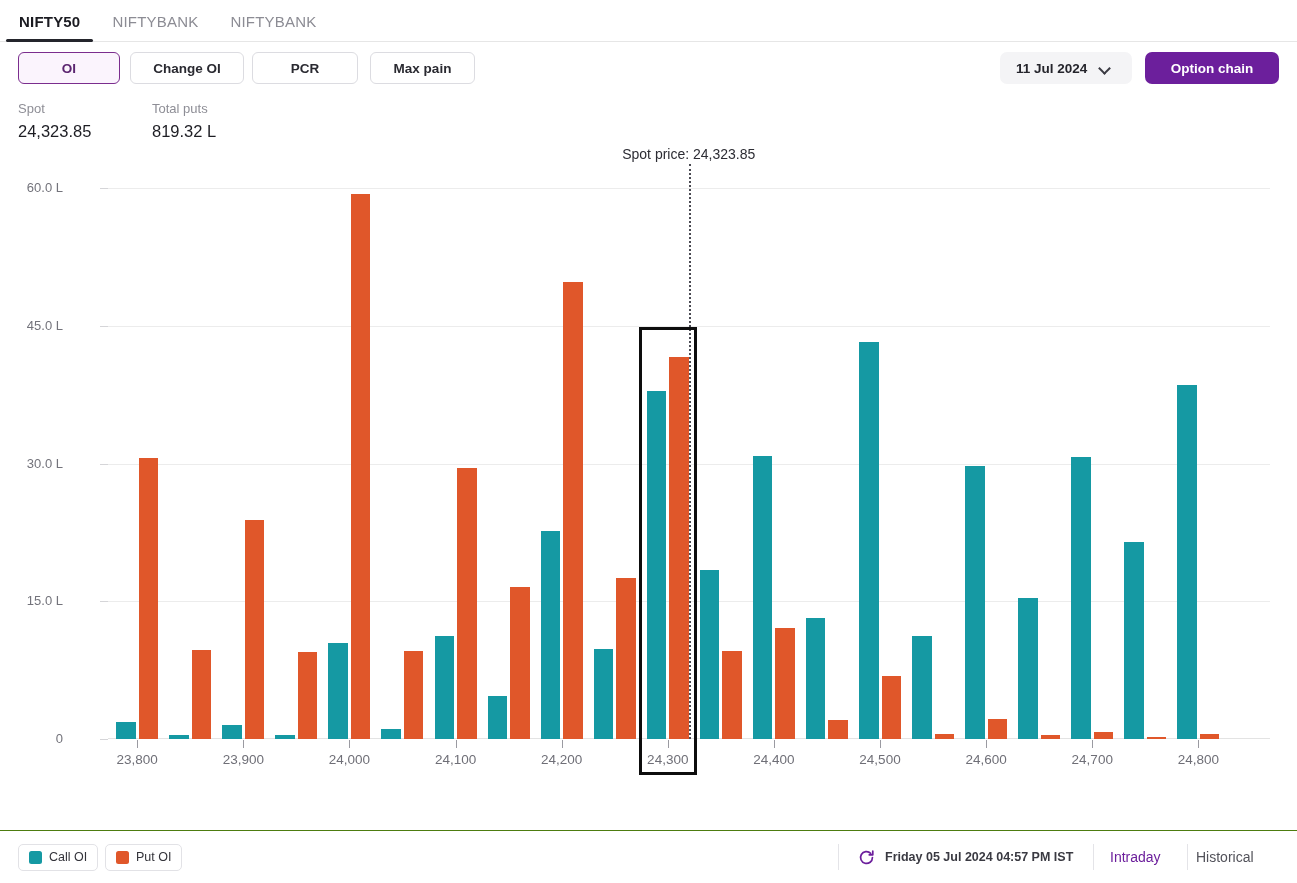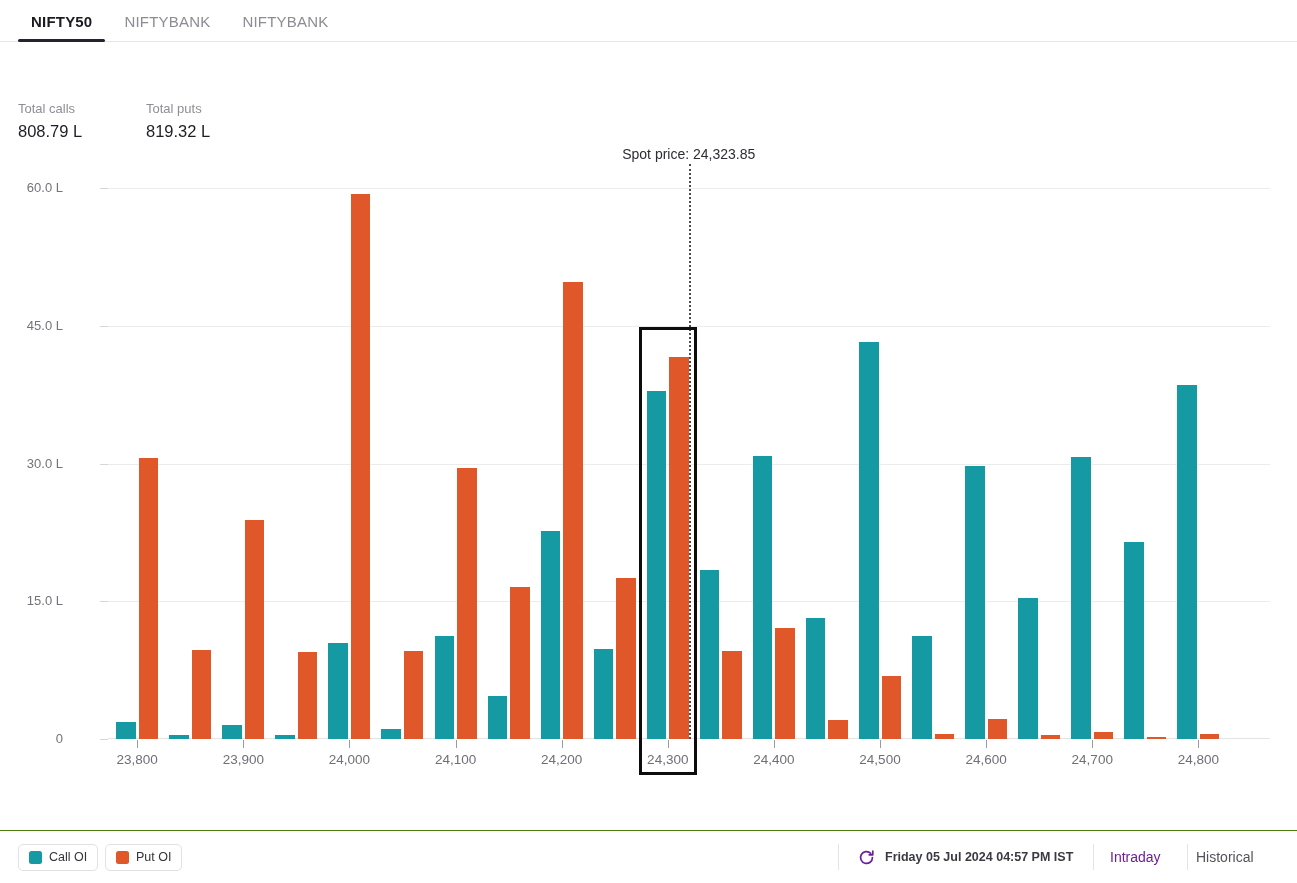--- a/index.html
+++ b/index.html
@@ -9,21 +9,21 @@
     font-family: "Liberation Sans", sans-serif;
     overflow: hidden;
     -webkit-font-smoothing: antialiased;
   }
   #app { position: relative; width: 1297px; height: 883px; }
 
   
   .tabbar {
     position: absolute; top: 0; left: 0; width: 1297px; height: 42px;
     border-bottom: 1px solid #e6e6e6;
-    display: flex; align-items: flex-end; padding-left: 18px;
+    display: flex; align-items: flex-end; padding-left: 6px;
   }
   .tab {
     font-size: 15px; letter-spacing: .2px; color: #8c8c94;
     padding: 0 13px 11px 13px; margin-right: 6px;
     cursor: pointer; position: relative; font-weight: 400;
   }
   .tab.active { color: #1b1b21; font-weight: 700; }
   .tab.active:after {
     content: ""; position: absolute; left: 0; right: 0; bottom: -1px;
     height: 3px; background: #24252c; border-radius: 2px;
@@ -157,25 +157,38 @@
 <body>
 
 <div id="app">
 
   <div class="tabbar">
     <div class="tab active">NIFTY50</div>
     <div class="tab">NIFTYBANK</div>
     <div class="tab">NIFTYBANK</div>
   </div>
 
+  <div class="controls">
+    <div class="seg active" id="btn-oi">OI</div>
+    <div class="seg" id="btn-changeoi">Change OI</div>
+    <div class="seg" id="btn-pcr">PCR</div>
+    <div class="seg" id="btn-maxpain">Max pain</div>
+
+    <div class="expiry">
+      <span>11 Jul 2024</span>
+      <span class="chev"></span>
+    </div>
+
+    <div class="optionchain">Option chain</div>
+  </div>
 
   <div class="stats">
-    <div class="stat" id="stat-calls">
-      <div class="stat-label">Total calls</div>
-      <div class="stat-value">808.79 L</div>
+    <div class="stat" id="stat-spot">
+      <div class="stat-label">Spot</div>
+      <div class="stat-value">24,323.85</div>
     </div>
     <div class="stat" id="stat-puts">
       <div class="stat-label">Total puts</div>
       <div class="stat-value">819.32 L</div>
     </div>
   </div>
 
   <div class="chart-area">
     <div class="plot" id="plot">
       <div class="axis-base"></div>

